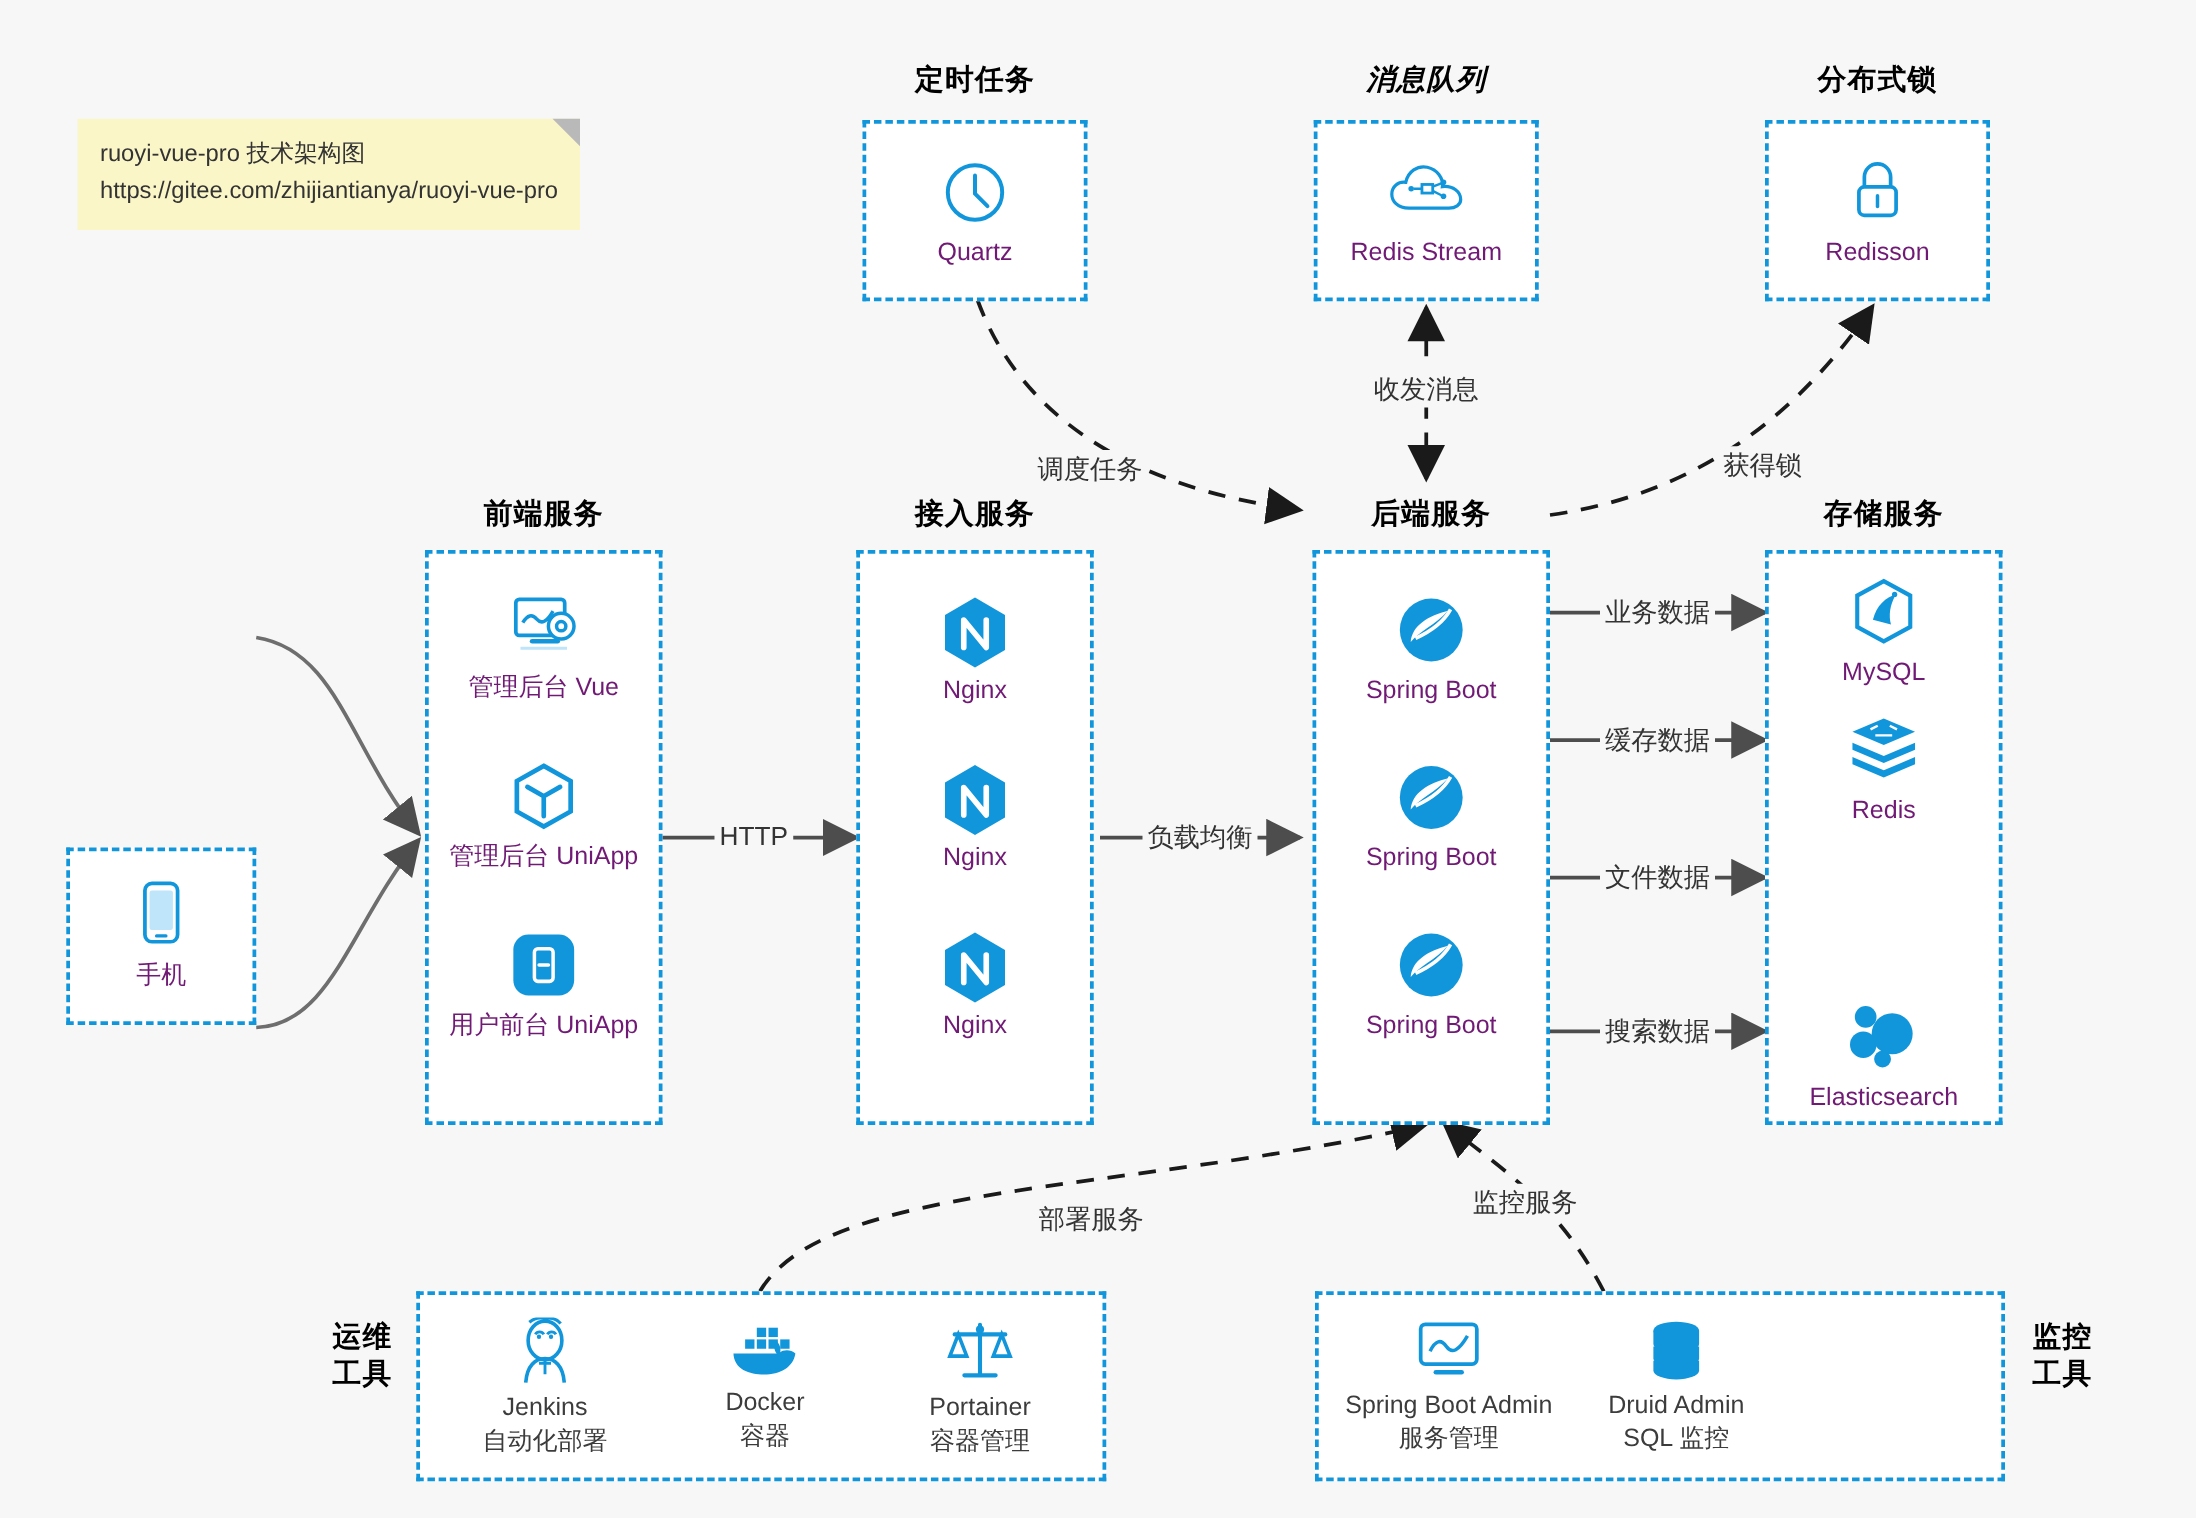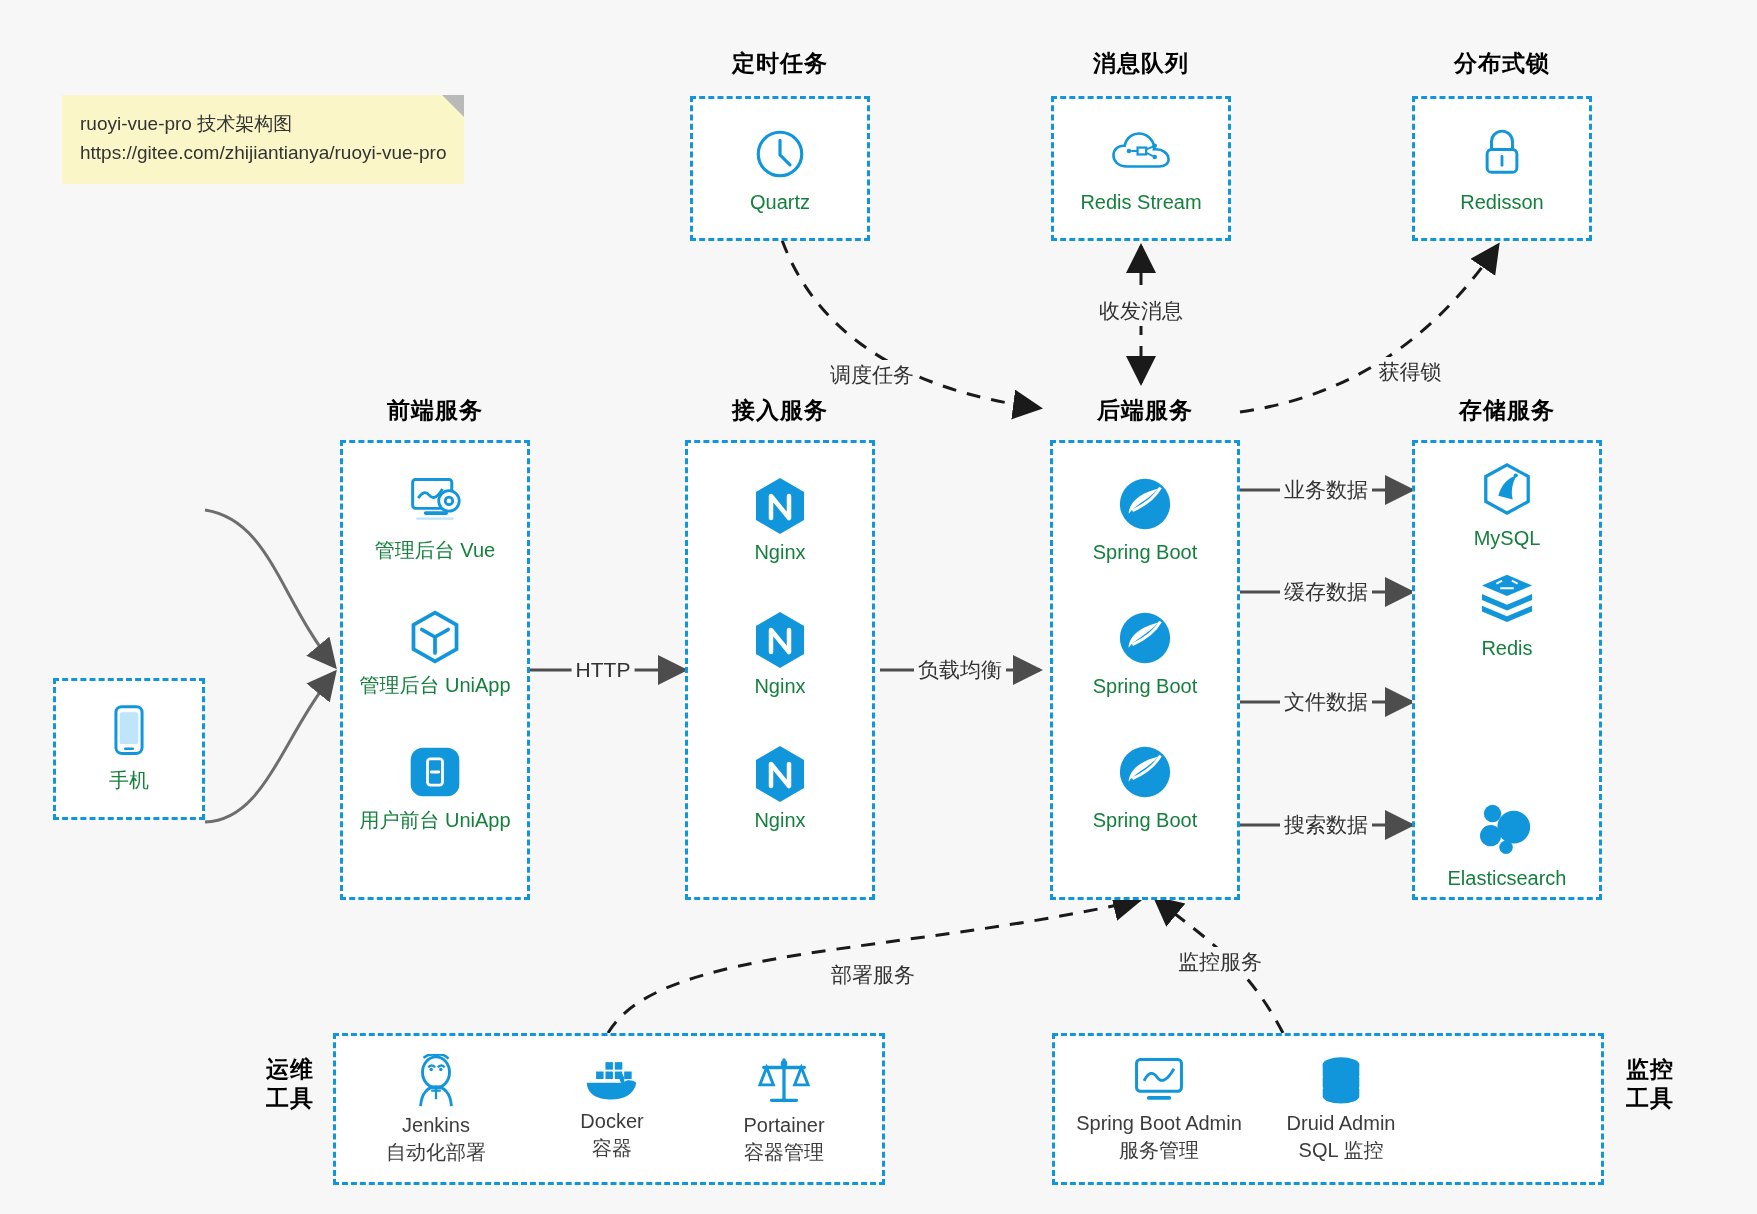--- a/index.html
+++ b/index.html
@@ -59,21 +59,21 @@
     text-align:center;
   }
   .node .ico{
     display:block;
     margin:0 auto 6px auto;
     height:58px;
     line-height:0;
   }
   .node .lbl{
     font-size:20px;
-    color:#15803d;
+    color:#701a75;
     white-space:nowrap;
     line-height:1.3;
   }
 
   
   .tnode{
     position:absolute;
     text-align:center;
     width:180px;
   }
@@ -144,21 +144,21 @@
       <span class="ico">
         <svg width="58" height="58" viewBox="0 0 64 64">
             <circle cx="32" cy="32" r="24" fill="none" stroke="#1296db" stroke-width="3.5"></circle>
             <path d="M32 17 L32 33 L43 44" fill="none" stroke="#1296db" stroke-width="3.5" stroke-linecap="round"></path>
           </svg>
       </span>
       <span class="lbl">Quartz</span>
     </div>
   </div>
 
-  <div class="group-title" style="left:1051px;top:48px;width:180px;">消息队列</div>
+  <div class="group-title" style="left:1051px;top:48px;width:180px;font-style:italic;">消息队列</div>
   <div class="group" style="left:1051px;top:96px;width:180px;height:145px;">
     <div class="node" style="top:26px;">
       <span class="ico">
         <svg width="62" height="52" viewBox="0 0 72 56">
             <path d="M20 46 C9 46 4 39 4 33 C4 26 10 21 17 22 C19 12 28 6 37 8 C46 10 52 18 51 26 C61 25 68 31 68 38 C68 43 63 46 57 46 Z" fill="none" stroke="#1296db" stroke-width="3"></path>
             <rect x="32" y="24" width="10" height="8" fill="none" stroke="#1296db" stroke-width="2.6"></rect>
             <circle cx="22" cy="28" r="2.6" fill="#1296db"></circle>
             <circle cx="52" cy="22" r="2.6" fill="#1296db"></circle>
             <circle cx="52" cy="35" r="2.6" fill="#1296db"></circle>
             <path d="M24.6 28 L32 28 M42 26 L50 23 M42 30 L50 34" stroke="#1296db" stroke-width="2.2"></path>

